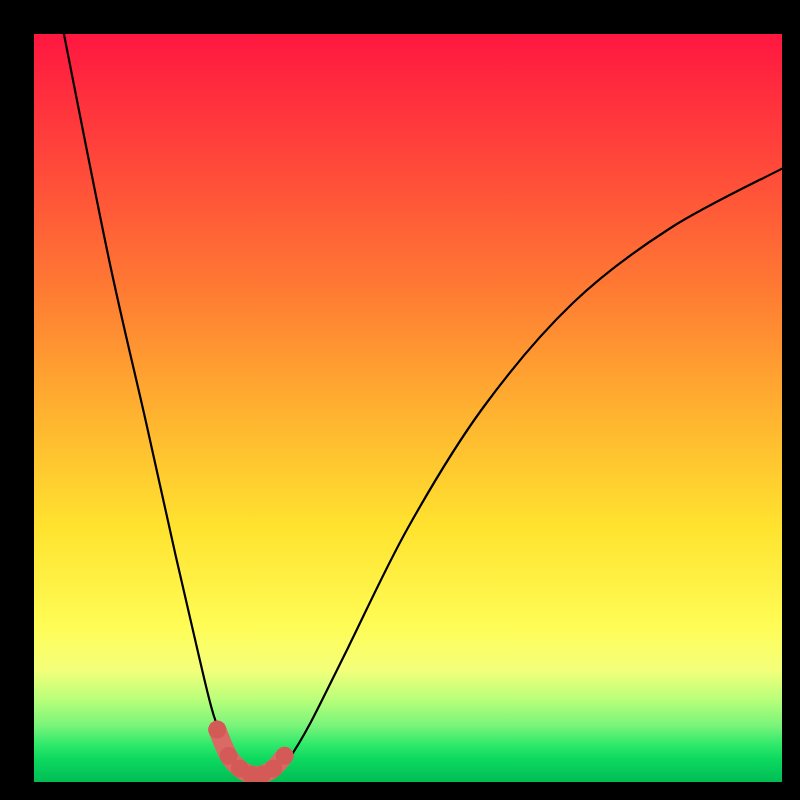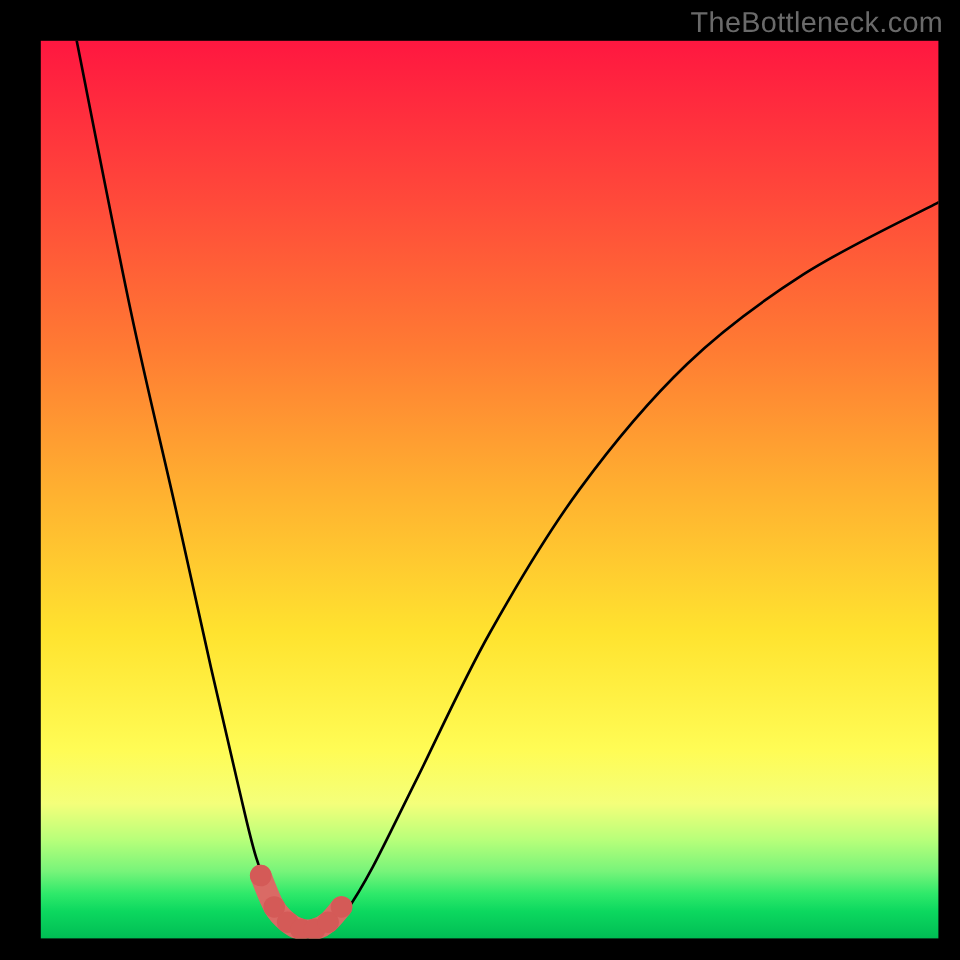--- a/index.html
+++ b/index.html
@@ -85,14 +85,13 @@
           <circle class="dot" cx="183.3" cy="695.6" r="9"></circle>
           <circle class="dot" cx="194.5" cy="721.8" r="9"></circle>
           <circle class="dot" cx="205.7" cy="734.5" r="9"></circle>
           <circle class="dot" cx="216.9" cy="740.5" r="9"></circle>
           <circle class="dot" cx="228.1" cy="740.5" r="9"></circle>
           <circle class="dot" cx="239.4" cy="734.5" r="9"></circle>
           <circle class="dot" cx="250.6" cy="721.8" r="9"></circle>
         </g>
     </svg>
   </div>
-  <div class="watermark">TheBottleneck.com</div>
 </div>
 
 </body></html>

